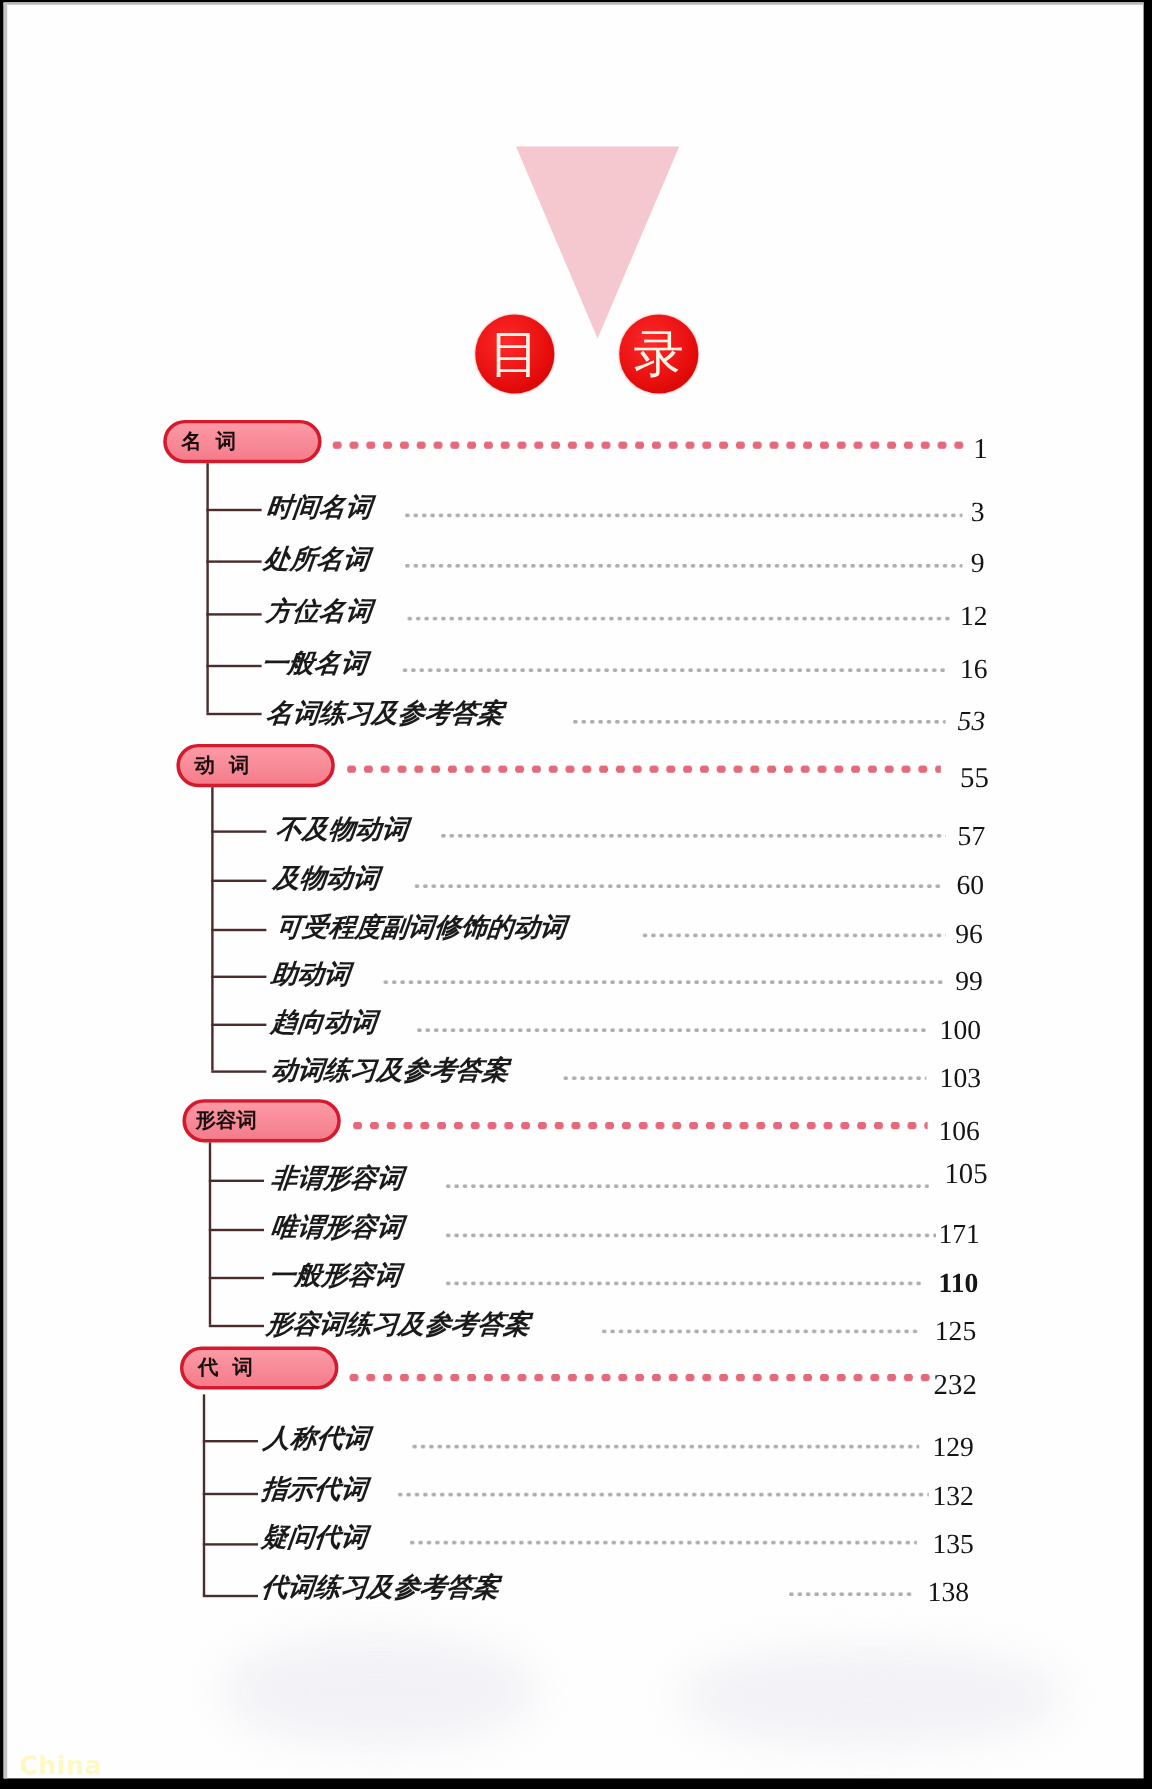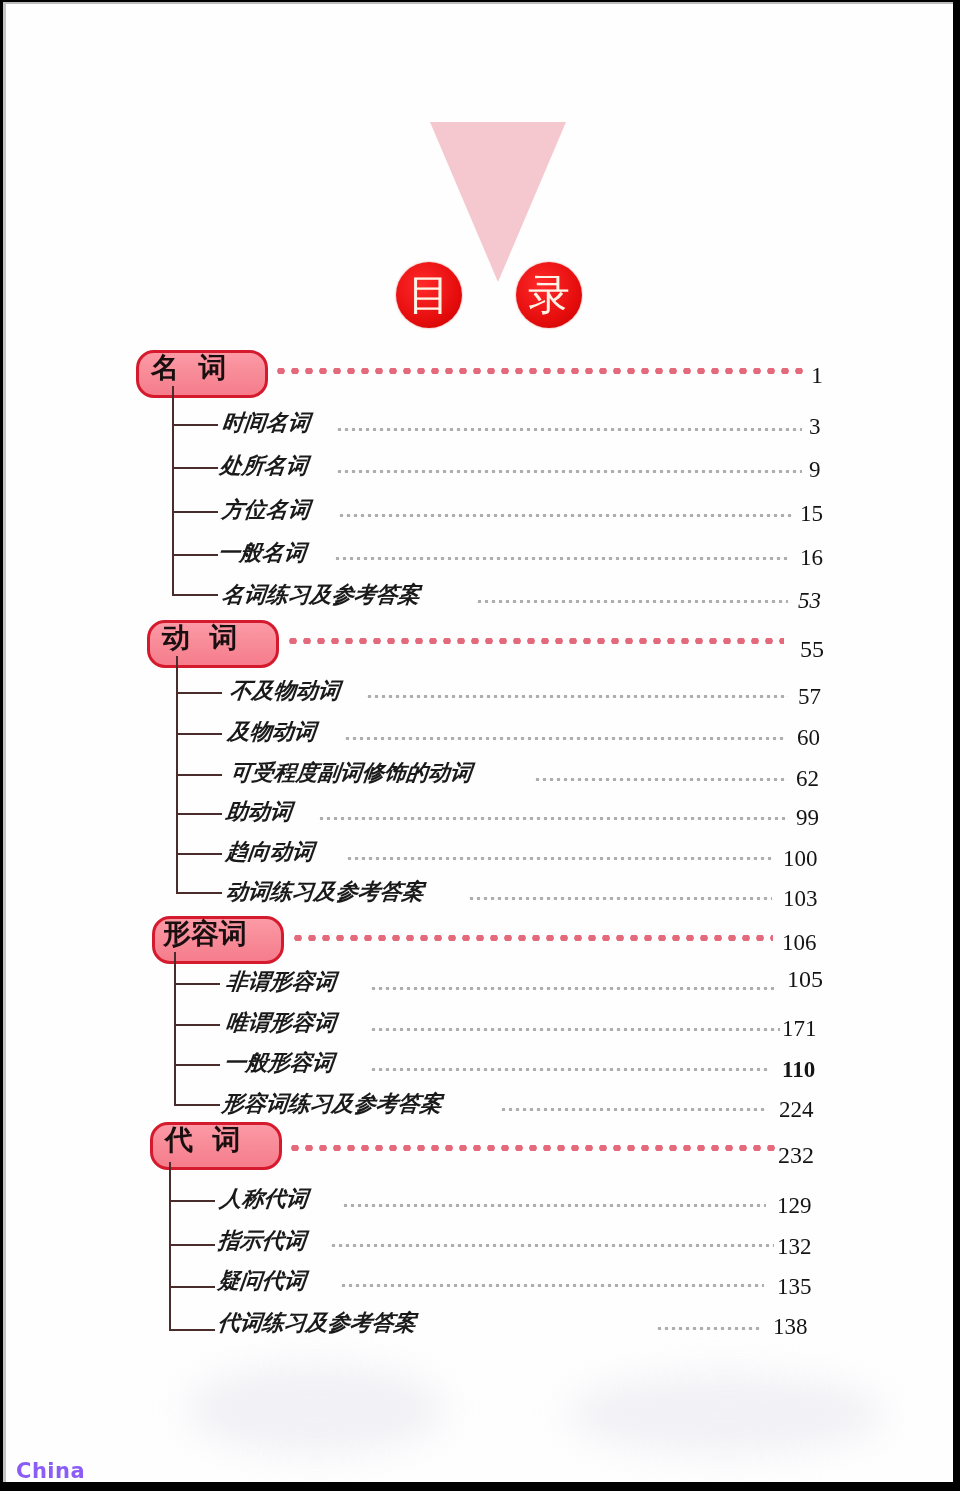--- a/index.html
+++ b/index.html
@@ -49,29 +49,29 @@
       background: radial-gradient(circle at 40% 35%, #ff2a2a 0%, #e60d0d 60%, #c70000 100%);
       color: #fff3e6;
       font-family: "DejaVu Serif", serif;
       font-size: 42px;
       line-height: 66px;
       text-align: center;
       box-shadow: 0 0 2px rgba(180,0,0,0.5);
     }
     .badge {
       position: absolute;
-      height: 48px;
+      height: 36px;
       border: 3px solid #d51a2e;
       border-radius: 18px;
       background: linear-gradient(#fb9aa5, #f57c8b);
       box-sizing: border-box;
       color: #1a0f10;
       font-family: "DejaVu Sans", sans-serif;
       font-weight: bold;
-      font-size: 28px;
+      font-size: 17px;
       line-height: 30px;
       padding: 0 10px 0 12px;
       letter-spacing: 0px;
       white-space: pre;
     }
     .main-dots {
       position: absolute;
       height: 6px;
       background-image: radial-gradient(circle, #e46a7b 45%, transparent 55%);
       background-size: 14px 6px;
@@ -117,21 +117,21 @@
       font-size: 23px;
       color: #141414;
     }
     .watermark {
       position: absolute;
       left: 16px;
       top: 1459px;
       font-family: "DejaVu Sans", sans-serif;
       font-weight: bold;
       font-size: 21px;
-      color: #8b5cf6;
+      color: #fef9c3;
       letter-spacing: 0.5px;
     }
   </style>
 </head>
 <body>
 
 <div class="page">
 
   <div class="smudge" style="left:180px; top:1360px; width:260px; height:90px;"></div>
   <div class="smudge" style="left:560px; top:1370px; width:320px; height:80px;"></div>
@@ -155,21 +155,21 @@
     <div>
       <div class="branch" style="left:166px; top:463px; width:46px;"></div>
       <div class="sub-label" style="left:214px; top:447px;">处所名词</div>
       <div class="sub-dots" style="left:330px; top:466px; width:466px;"></div>
       <div class="sub-page" style="left:803px; top:453px;">9</div>
     </div>
     <div>
       <div class="branch" style="left:166px; top:507px; width:46px;"></div>
       <div class="sub-label" style="left:216px; top:491px;">方位名词</div>
       <div class="sub-dots" style="left:332px; top:510px; width:454px;"></div>
-      <div class="sub-page" style="left:794px; top:497px;">15</div>
+      <div class="sub-page" style="left:794px; top:497px;">12</div>
     </div>
     <div>
       <div class="branch" style="left:166px; top:550px; width:46px;"></div>
       <div class="sub-label" style="left:212px; top:534px;">一般名词</div>
       <div class="sub-dots" style="left:328px; top:553px; width:456px;"></div>
       <div class="sub-page" style="left:794px; top:541px;">16</div>
     </div>
     <div>
       <div class="branch" style="left:166px; top:590px; width:46px;"></div>
       <div class="sub-label" style="left:216px; top:576px;">名词练习及参考答案</div>
@@ -193,21 +193,21 @@
     <div>
       <div class="branch" style="left:170px; top:729px; width:46px;"></div>
       <div class="sub-label" style="left:222px; top:713px;">及物动词</div>
       <div class="sub-dots" style="left:338px; top:733px; width:440px;"></div>
       <div class="sub-page" style="left:791px; top:721px;">60</div>
     </div>
     <div>
       <div class="branch" style="left:170px; top:770px; width:46px;"></div>
       <div class="sub-label" style="left:224px; top:754px;">可受程度副词修饰的动词</div>
       <div class="sub-dots" style="left:528px; top:774px; width:254px;"></div>
-      <div class="sub-page" style="left:790px; top:762px;">62</div>
+      <div class="sub-page" style="left:790px; top:762px;">96</div>
     </div>
     <div>
       <div class="branch" style="left:170px; top:809px; width:46px;"></div>
       <div class="sub-label" style="left:220px; top:793px;">助动词</div>
       <div class="sub-dots" style="left:312px; top:813px; width:468px;"></div>
       <div class="sub-page" style="left:790px; top:801px;">99</div>
     </div>
     <div>
       <div class="branch" style="left:170px; top:849px; width:46px;"></div>
       <div class="sub-label" style="left:220px; top:833px;">趋向动词</div>
@@ -243,21 +243,21 @@
     <div>
       <div class="branch" style="left:168px; top:1060px; width:46px;"></div>
       <div class="sub-label" style="left:218px; top:1044px;">一般形容词</div>
       <div class="sub-dots" style="left:364px; top:1064px; width:400px;"></div>
       <div class="sub-page" style="left:776px; top:1053px;font-weight:bold;">110</div>
     </div>
     <div>
       <div class="branch" style="left:168px; top:1100px; width:46px;"></div>
       <div class="sub-label" style="left:216px; top:1085px;">形容词练习及参考答案</div>
       <div class="sub-dots" style="left:494px; top:1104px; width:266px;"></div>
-      <div class="sub-page" style="left:773px; top:1093px;">224</div>
+      <div class="sub-page" style="left:773px; top:1093px;">125</div>
     </div>
   </div>
 
   <div>
     <div class="badge" style="left:144px; top:1118px; width:132px;">代  词</div>
     <div class="main-dots" style="left:282px; top:1141px; width:488px;"></div>
     <div class="main-page" style="left:772px; top:1138px;">232</div>
     <div class="tree-line" style="left:163px; top:1158px; height:168px;"></div>
 
     <div>

